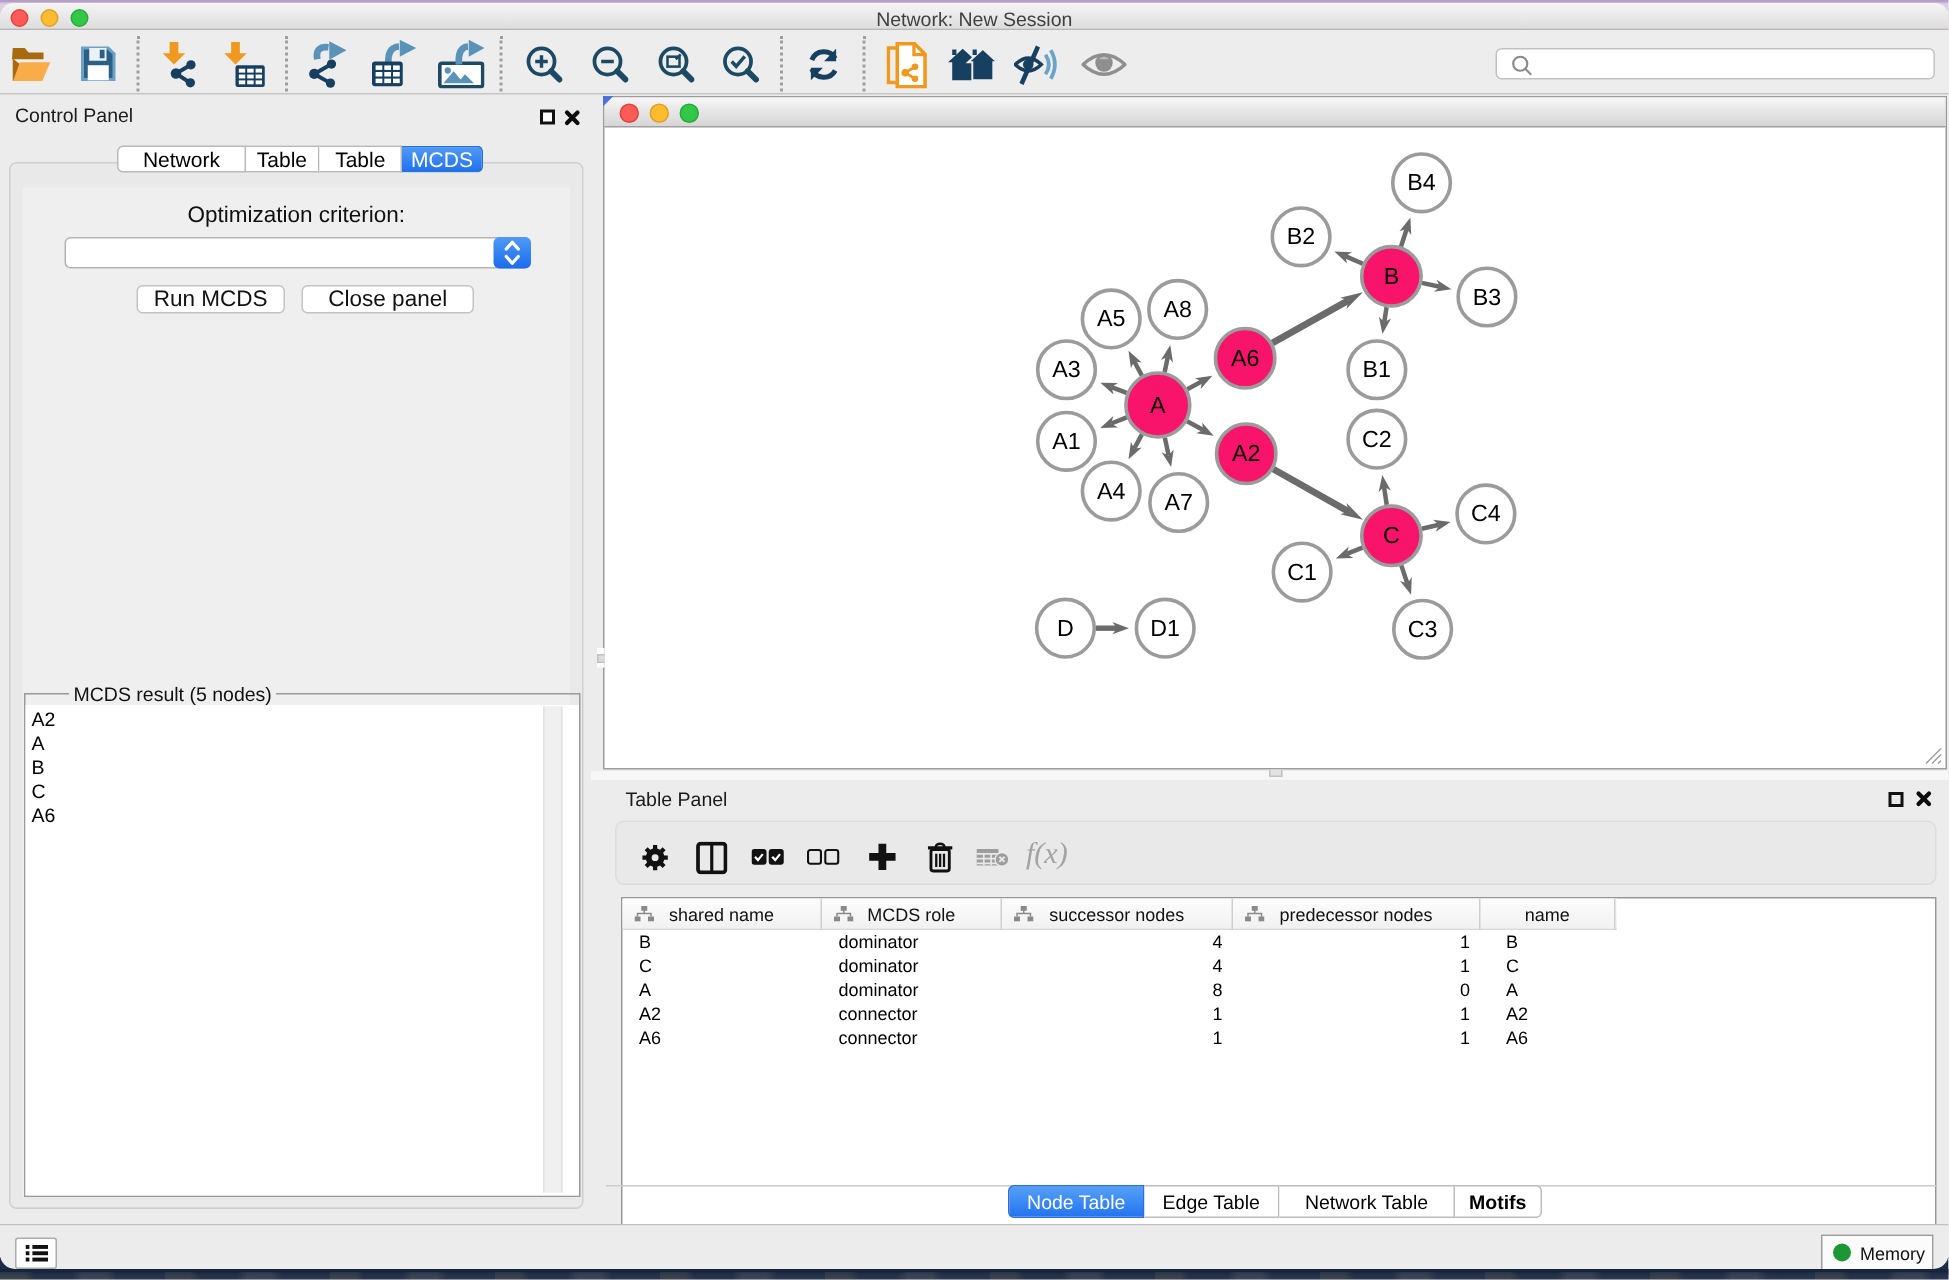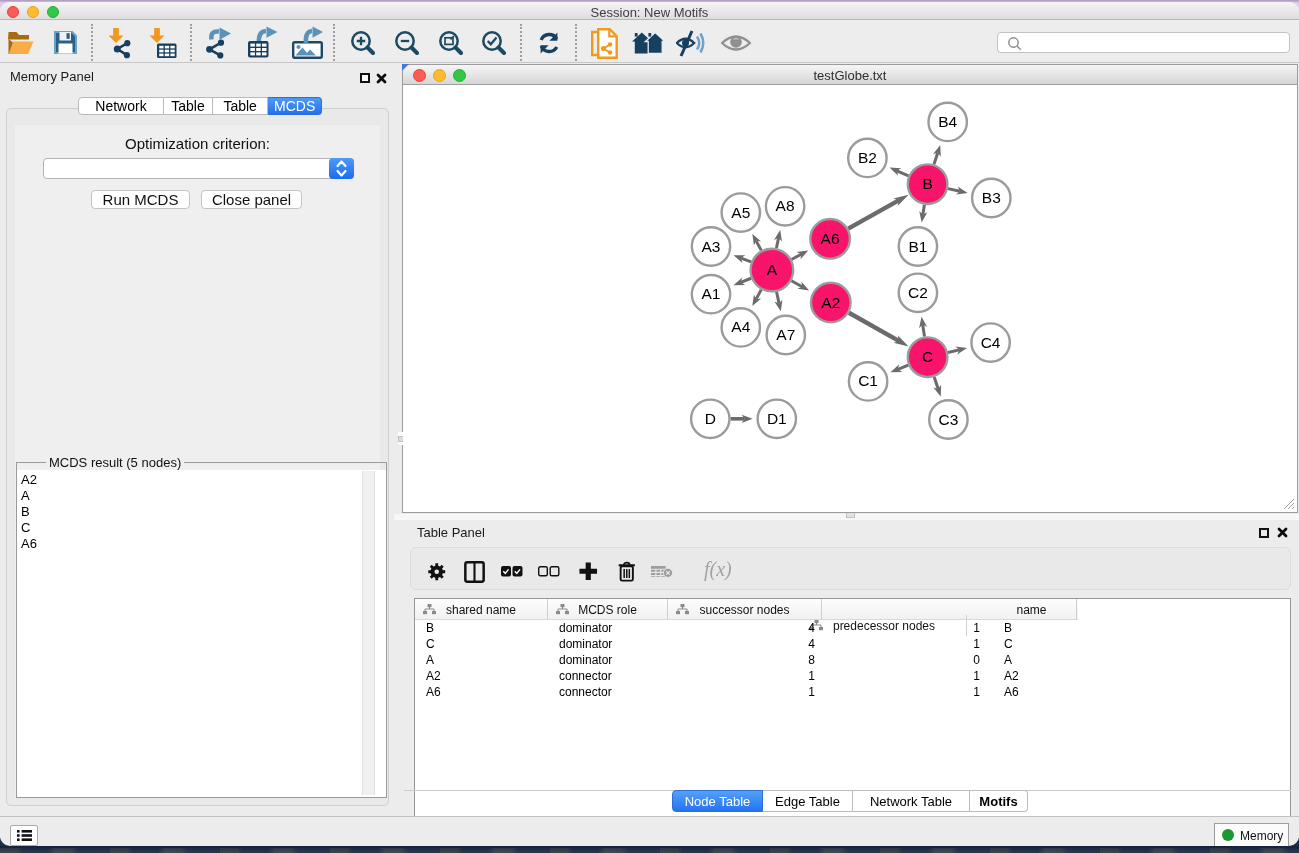--- a/index.html
+++ b/index.html
@@ -40,21 +40,21 @@
 #cp-tabs .tab:first-child { border-left:1px solid #b9b9b9; border-radius:4px 0 0 4px; }
 #cp-tabs .tab.sel { background:linear-gradient(#509af6,#2172ef); color:#fff; border-color:#2b6fd8; border-radius:0 4px 4px 0; }
 #opt-label { left:6px; top:135px; width:383px; text-align:center; font-size:15px; color:#111; }
 #dropdown { left:43px; top:158px; width:311px; height:21px; background:#fff; border:1px solid #b3b3b3; border-radius:4px; }
 #dropdown .txt { position:absolute; left:12px; top:2px; font-size:15px; color:#111; }
 #dropdown .step { position:absolute; right:-1px; top:-1px; width:25px; height:21px; border-radius:4px;
   background:linear-gradient(#4f9af7,#1b6cee); }
 .btn { position:absolute; height:19px; background:#fff; border:1px solid #c3c3c3; border-radius:4px;
   font-size:15px; color:#111; text-align:center; line-height:17px; }
 #btn-run { left:91px; top:190px; width:99px; }
-#btn-close { left:201px; top:190px; width:101px; }
+#btn-close { left:201px; top:190px; width:115px; }
 #fieldset { left:16px; top:462px; width:371px; height:336px; border:1px solid #9a9a9a; }
 #fs-legend { left:22px; top:455px; font-size:13px; color:#111; background:#efefef; padding:0 3px; z-index:5;margin-left:24px; }
 #listbox { left:17px; top:470px; width:369px; height:327px; background:#fff; }
 #listbox .sc { position:absolute; right:11px; top:1px; width:13px; height:324px; background:#f0f0f0;
   border-left:1px solid #e0e0e0; border-right:1px solid #e0e0e0; }
 #listbox .items { position:absolute; left:4px; top:2px; font-size:13px; line-height:16px; color:#000; }
 
 
 #desktop { left:393px; top:64px; width:906px; height:752px; background:#ececec; }
 
@@ -95,21 +95,21 @@
 #sb-mem .dot { position:absolute; left:7px; top:5px; width:12px; height:12px; border-radius:50%; background:#1c9733; }
 #sb-mem .t { position:absolute; left:25px; top:5px; }
 </style>
 </head>
 <body>
 <div class="abs" id="wp-top"></div>
 <div class="abs" id="titlebar">
   <div class="tl" style="left:7px; top:4px; background:#fc5b57; border:1px solid #e2433e;"></div>
   <div class="tl" style="left:27px; top:4px; background:#fdbc2e; border:1px solid #e0a225;"></div>
   <div class="tl" style="left:47px; top:4px; background:#33c748; border:1px solid #27ab38;"></div>
-  <div class="t">Session: New Motifs</div>
+  <div class="t">Network: New Session</div>
 </div>
 <div class="abs" id="appbody"></div>
 <div class="abs" id="toolbar">
   <div class="tsep" style="left:91px;"></div>
   <div class="tsep" style="left:190px;"></div>
   <div class="tsep" style="left:333px;"></div>
   <div class="tsep" style="left:520px;"></div>
   <div class="tsep" style="left:575px;"></div>
 
   <svg class="ticon" style="left:8px; top:10px;" width="26" height="25" viewBox="0 0 26 25">
@@ -247,21 +247,21 @@
     <path d="M11.5,6.5 a4.4,4.4 0 0 1 7,0 Z" fill="#bdbdbd"></path>
   </svg>
   <div id="searchbox">
     <svg width="16" height="16" viewBox="0 0 16 16" style="position:absolute;left:9px;top:3px;">
       <circle cx="6.5" cy="6.5" r="4.7" fill="none" stroke="#8a8a8a" stroke-width="1.4"></circle>
       <line x1="10" y1="10" x2="13.8" y2="13.8" stroke="#8a8a8a" stroke-width="1.4"></line>
     </svg>
   </div>
 </div>
 
-<div class="abs" id="cp-title">Memory Panel</div>
+<div class="abs" id="cp-title">Control Panel</div>
 <div class="abs" id="cp-float"></div>
 <svg class="abs" style="left:376px; top:72.5px;" width="11" height="11">
     <path d="M2,2 L9,9 M9,2 L2,9" stroke="#0c0c0c" stroke-width="2.8" stroke-linecap="round"></path>
   </svg>
 <div class="abs" id="cp-panel">
     <div style="position:absolute; left:8px; top:16px; width:365px; height:673px; background:#efefef;"></div>
   </div>
 <div class="abs" id="cp-tabs">
   <div class="tab" style="width:93px;">Network</div>
   <div class="tab" style="width:53px;">Table</div>
@@ -285,21 +285,20 @@
   <div class="sc"></div>
   <div class="items">A2<br>A<br>B<br>C<br>A6</div>
 </div>
 
 <div class="abs" id="desktop"></div>
 <div class="abs" id="gwin">
   <div id="gwin-title">
     <div class="tl" style="left:10px; top:4px; width:13px; height:13px; background:#fc5b57; border:1px solid #e2433e;"></div>
     <div class="tl" style="left:30px; top:4px; width:13px; height:13px; background:#fdbc2e; border:1px solid #e0a225;"></div>
     <div class="tl" style="left:50px; top:4px; width:13px; height:13px; background:#33c748; border:1px solid #27ab38;"></div>
-    <div class="t">testGlobe.txt</div>
   </div>
   <svg id="graph" width="894" height="427" viewBox="0 0 894 427" style="position:absolute; left:0; top:21px;">
       <line x1="358.2766850338878" y1="164.39298138087338" x2="353.1013846058978" y2="154.8411407195671" stroke="#6b6b6b" stroke-width="3"></line>
       <polygon points="349.32844045649836,147.87757177501632 358.17351852670697,155.59602977722855 353.1013846058978,154.8411407195671 350.9637628012882,159.50236084100075" fill="#6b6b6b"></polygon>
       <line x1="373.424905946713" y1="162.16390084805894" x2="375.58251215208867" y2="151.75181635696623" stroke="#6b6b6b" stroke-width="3"></line>
       <polygon points="377.1895639502038,143.9965739675773 378.9722563766215,155.59967733317706 375.58251215208867,151.75181635696623 370.9428387512441,153.9358105725023" fill="#6b6b6b"></polygon>
       <line x1="348.0952102657968" y1="175.9718791666047" x2="337.96636081895093" y2="172.06337404343753" stroke="#6b6b6b" stroke-width="3"></line>
       <polygon points="330.57739513756576,169.21213112861733 342.3158696888283,169.34709486212026 337.96636081895093,172.06337404343753 339.3638252568175,176.99728660294832" fill="#6b6b6b"></polygon>
       <line x1="348.17624829152146" y1="192.23505404507682" x2="337.8496369899699" y2="196.33856789561133" stroke="#6b6b6b" stroke-width="3"></line>
       <polygon points="330.48945252668966,199.26330457888525 339.1978627154093,191.39097379410467 337.8496369899699,196.33856789561133 342.2259991804151,199.01136679901603" fill="#6b6b6b"></polygon>
@@ -428,21 +427,21 @@
     <line x1="11.7" y1="8.5" x2="11.7" y2="17.8" stroke="#111" stroke-width="1.6"></line>
   </svg>
 
   <svg style="position:absolute;left:240px;top:17px;" width="22" height="13" viewBox="0 0 24 14">
     <rect x="0" y="1" width="16" height="12" fill="#9d9d9d"></rect>
     <path d="M0,4.5 H16 M0,8 H16 M0,11.5 H16 M5.3,4.5 V13 M10.6,4.5 V13" stroke="#e9e9e9" stroke-width="1.2"></path>
     <circle cx="18.5" cy="8.5" r="5" fill="#9d9d9d" stroke="#e9e9e9" stroke-width="1"></circle>
     <path d="M16.6,6.6 l3.8,3.8 M20.4,6.6 l-3.8,3.8" stroke="#e9e9e9" stroke-width="1.4"></path>
   </svg>
 
-  <div style="position:absolute;left:273px;top:10px;font-family:'Liberation Serif',serif;font-style:italic;font-size:20px;color:#a3a3a3;margin-left:20px;">f(x)</div>
+  <div style="position:absolute;left:273px;top:10px;font-family:'Liberation Serif',serif;font-style:italic;font-size:20px;color:#a3a3a3;">f(x)</div>
 </div>
 <div class="abs" id="tp-table">
   <div id="tp-head">
     <div class="cell" style="left:0; width:133px;"><svg class="shic" width="13" height="11" viewBox="0 0 13 11">
           <g fill="#8a8a8a">
             <rect x="4.5" y="0" width="4" height="3.2"></rect>
             <rect x="0" y="7" width="4" height="3.2"></rect>
             <rect x="9" y="7" width="4" height="3.2"></rect>
           </g>
           <path d="M6.5,3 V5 M2,7 V5 H11 V7" fill="none" stroke="#8a8a8a" stroke-width="1"></path>
@@ -456,21 +455,21 @@
           <path d="M6.5,3 V5 M2,7 V5 H11 V7" fill="none" stroke="#8a8a8a" stroke-width="1"></path>
         </svg>MCDS role</div>
     <div class="cell" style="left:253px; width:154px;"><svg class="shic" width="13" height="11" viewBox="0 0 13 11">
           <g fill="#8a8a8a">
             <rect x="4.5" y="0" width="4" height="3.2"></rect>
             <rect x="0" y="7" width="4" height="3.2"></rect>
             <rect x="9" y="7" width="4" height="3.2"></rect>
           </g>
           <path d="M6.5,3 V5 M2,7 V5 H11 V7" fill="none" stroke="#8a8a8a" stroke-width="1"></path>
         </svg>successor nodes</div>
-    <div class="cell" style="left:387px; width:165px;margin-top:16px;"><svg class="shic" width="13" height="11" viewBox="0 0 13 11">
+    <div class="cell" style="left:407px; width:165px;"><svg class="shic" width="13" height="11" viewBox="0 0 13 11">
           <g fill="#8a8a8a">
             <rect x="4.5" y="0" width="4" height="3.2"></rect>
             <rect x="0" y="7" width="4" height="3.2"></rect>
             <rect x="9" y="7" width="4" height="3.2"></rect>
           </g>
           <path d="M6.5,3 V5 M2,7 V5 H11 V7" fill="none" stroke="#8a8a8a" stroke-width="1"></path>
         </svg>predecessor nodes</div>
     <div class="cell" style="left:572px; width:90px;">name</div>
   </div>
   <div id="tp-rows">

